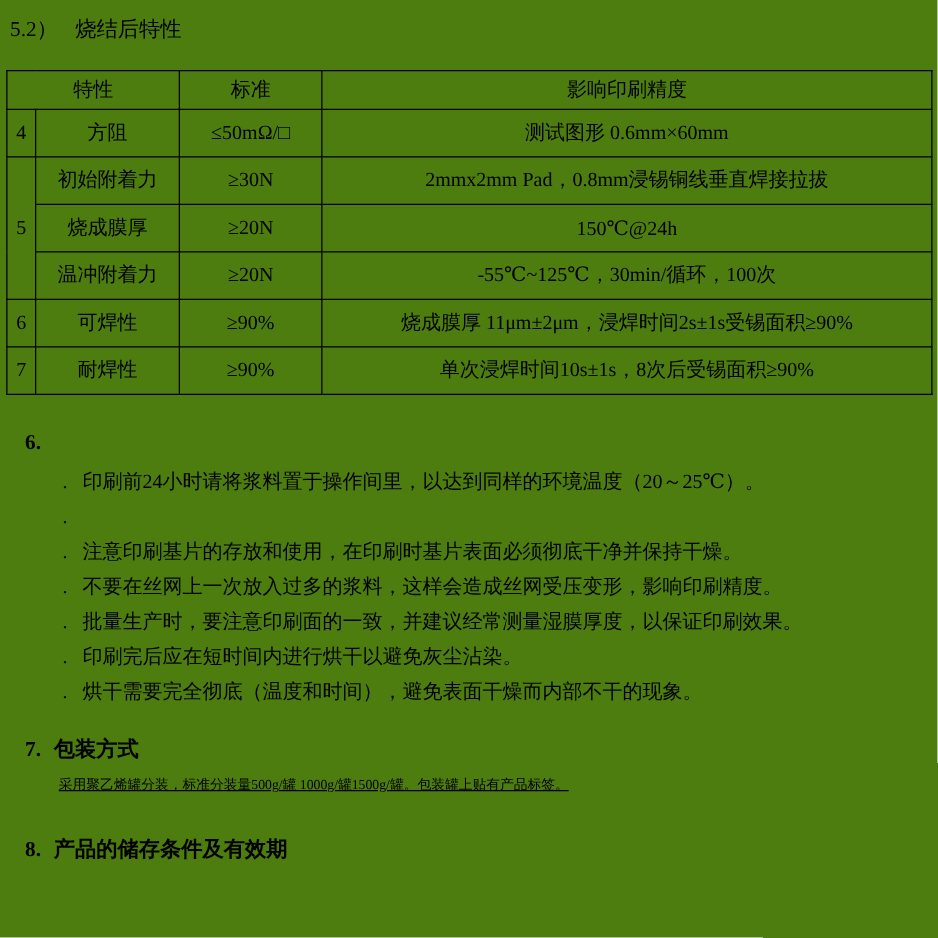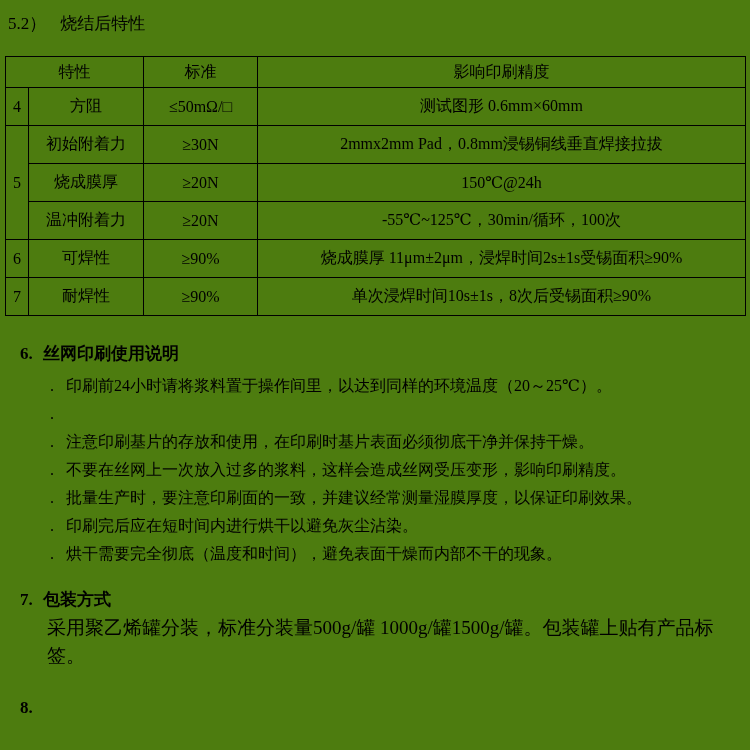--- a/index.html
+++ b/index.html
@@ -68,24 +68,25 @@
   .bullet .marker {
     width: 16px;
     margin-left: 45px;
     flex: none;
     text-align: left;
   }
   .bullet .btext { flex: 1; }
   .sec7 { margin-top: 20px; }
   .sec8 { margin-top: 26px; }
   .section-body {
-    font-size: 19px;
+    font-size: 11px;
     line-height: 28px;
     margin-left: 42px;
     margin-top: 2px;
+    text-decoration: underline;
   }
 </style>
 </head>
 <body>
 
 <div class="page">
 
   <div class="doc-title">
     <span class="num">5.2）</span><span>烧结后特性</span>
   </div>
@@ -136,21 +137,20 @@
         <td>耐焊性</td>
         <td>≥90%</td>
         <td>单次浸焊时间10s±1s，8次后受锡面积≥90%</td>
       </tr>
     </tbody>
   </table>
 
   <div class="sec6">
     <div class="section-heading">
       <span class="sec-no">6.</span>
-      <span>丝网印刷使用说明</span>
     </div>
     <div class="bullet-list">
       <div class="bullet">
         <span class="marker">.</span>
         <div class="btext">
             <div>印刷前24小时请将浆料置于操作间里，以达到同样的环境温度（20～25℃）。</div>
           </div>
       </div>
       <div class="bullet">
         <span class="marker">.</span>
@@ -194,16 +194,17 @@
     <div class="section-heading">
       <span class="sec-no">7.</span>
       <span>包装方式</span>
     </div>
     <div class="section-body">采用聚乙烯罐分装，标准分装量500g/罐 1000g/罐1500g/罐。包装罐上贴有产品标签。</div>
   </div>
 
   <div class="sec8">
     <div class="section-heading">
       <span class="sec-no">8.</span>
+      <span>产品的储存条件及有效期</span>
     </div>
   </div>
 
 </div>
 
 </body></html>

